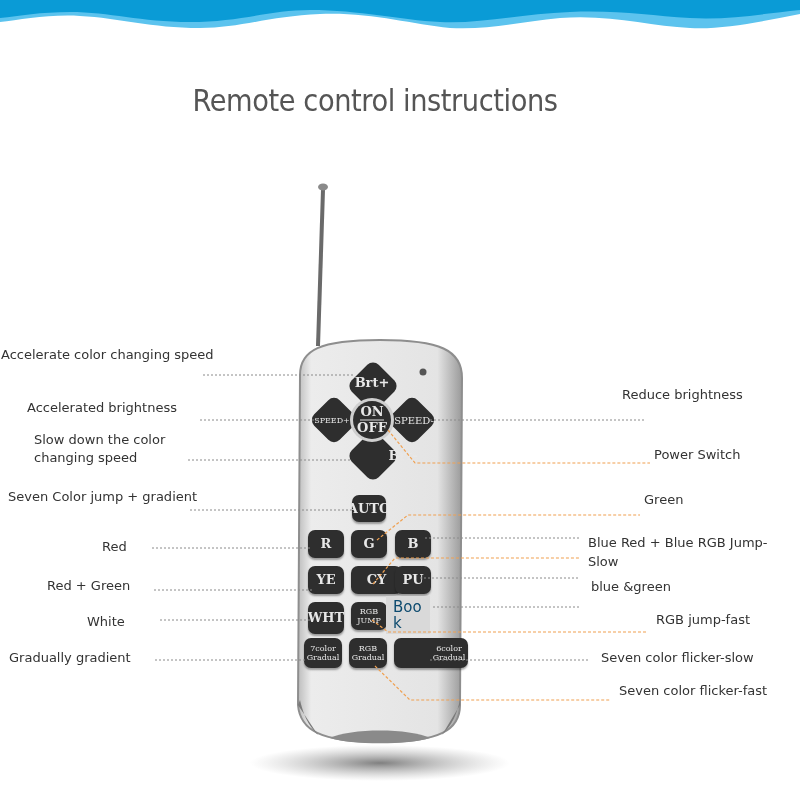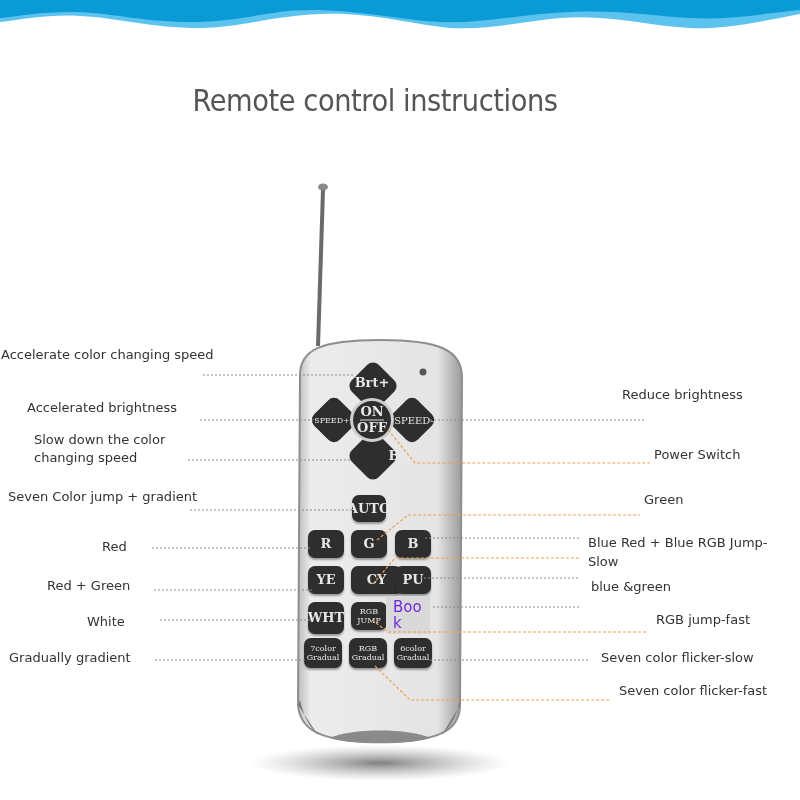--- a/index.html
+++ b/index.html
@@ -4,21 +4,21 @@
 <style>
   html,body{margin:0;padding:0;}
   body{width:800px;height:800px;position:relative;overflow:hidden;background:#fff;font-family:"Liberation Sans",sans-serif;color:#3a3a3a;}
   .wave{position:absolute;left:0;top:0;width:800px;height:36px;}
   .title{position:absolute;left:0;top:82px;width:750px;text-align:center;font-size:31px;color:#555;letter-spacing:-0.5px;font-family:"DejaVu Sans",sans-serif;font-weight:normal;transform:scaleX(0.88);transform-origin:375px 0;}
   .lbl{position:absolute;font-size:13px;color:#333;white-space:nowrap;line-height:18px;font-family:"DejaVu Sans",sans-serif;}
   .lines{position:absolute;left:0;top:0;width:800px;height:800px;pointer-events:none;}
   .remote{position:absolute;left:0;top:0;width:800px;height:800px;}
   .key{position:absolute;background:#2e2e2e;border-radius:7px;color:#e8e8e8;font-family:"DejaVu Serif",serif;font-size:13px;font-weight:bold;display:flex;align-items:center;justify-content:center;text-align:center;line-height:10px;box-shadow:0 2px 2px rgba(0,0,0,0.35);}
   .key.small{font-size:8px;font-weight:normal;line-height:9px;}
-  .book{position:absolute;left:386px;top:596px;width:44px;height:38px;background:#d9d9d9;color:#6d28d9;font-size:15px;line-height:16px;padding:3px 0 0 7px;box-sizing:border-box;font-family:"DejaVu Sans",sans-serif;}
+  .book{position:absolute;left:386px;top:596px;width:44px;height:38px;background:#d9d9d9;color:#0c4a6e;font-size:15px;line-height:16px;padding:3px 0 0 7px;box-sizing:border-box;font-family:"DejaVu Sans",sans-serif;}
 </style>
 </head>
 <body>
 
 <svg class="wave" viewBox="0 0 800 36" preserveAspectRatio="none">
   <path d="M0 0 H800 V14 C760 22 720 30 690 28 C650 26 610 14 560 18 C520 22 490 30 450 28 C410 24 370 12 320 14 C270 16 240 28 200 28 C150 28 120 18 80 16 C50 14 20 20 0 22 Z" fill="#5cc3ee"></path>
   <path d="M0 0 H800 V10 C760 14 730 20 690 18 C650 16 620 10 570 12 C520 14 480 24 440 22 C400 20 360 10 310 10 C270 10 240 22 190 22 C140 22 110 12 70 12 C40 12 20 16 0 18 Z" fill="#0a9bd6"></path>
 </svg>
 
 <div class="title">Remote control instructions</div>
@@ -80,21 +80,21 @@
   <div>k</div>
 </div>
 <div class="key small" style="left:304px;top:638px;width:38px;height:30px;flex-direction:column;">
   <span>7color</span>
   <span>Gradual</span>
 </div>
 <div class="key small" style="left:349px;top:638px;width:38px;height:30px;flex-direction:column;">
   <span>RGB</span>
   <span>Gradual</span>
 </div>
-<div class="key small" style="left:394px;top:638px;width:38px;height:30px;flex-direction:column;">
+<div class="key small" style="left:394px;top:638px;width:38px;height:30px;flex-direction:column;padding-left:36px;">
   <span>6color</span>
   <span>Gradual</span>
 </div>
 
 <svg class="lines" viewBox="0 0 800 800">
   <g stroke="#8a8a8a" stroke-width="1" stroke-dasharray="2,2" fill="none">
     <line x1="203" y1="375" x2="355" y2="375"></line>
     <line x1="200" y1="420" x2="318" y2="420"></line>
     <line x1="188" y1="460" x2="352" y2="460"></line>
     <line x1="190" y1="510" x2="352" y2="510"></line>

